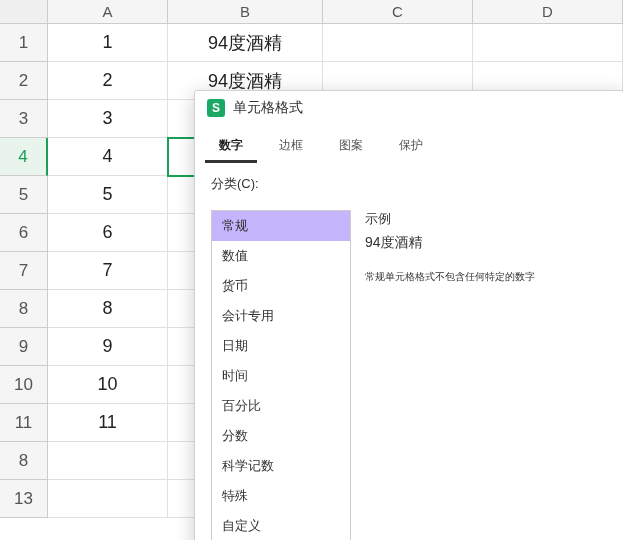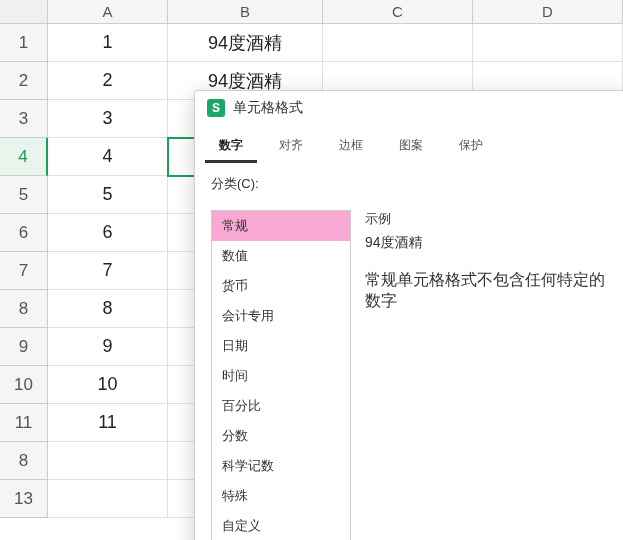--- a/index.html
+++ b/index.html
@@ -158,37 +158,37 @@
       height: 340px;
       overflow: auto;
     }
     .category-item {
       padding: 6px 10px;
       font-size: 13px;
       color: #333;
       cursor: pointer;
     }
     .category-item.selected {
-      background: #f9a8d4;
+      background: #c4b5fd;
     }
     .right-panel {
       flex: 1;
     }
     .sample-label {
       font-size: 13px;
       color: #333;
       margin-bottom: 6px;
     }
     .sample-value {
       font-size: 14px;
       color: #333;
       margin-bottom: 18px;
     }
     .desc {
-      font-size: 16px;
+      font-size: 10px;
       color: #333;
     }
   </style>
 </head>
 <body>
 
 <div class="spreadsheet">
   <div class="row header">
     <div class="corner"></div>
     <div class="col-header colA">A</div>
@@ -289,21 +289,20 @@
     </div>
   </div>
 
 <div class="dialog">
   <div class="dialog-title">
     <div class="dialog-icon">S</div>
     <span>单元格格式</span>
   </div>
   <div class="tabs">
       <div class="tab active">数字</div>
-      <div class="tab">对齐</div>
       <div class="tab">边框</div>
       <div class="tab">图案</div>
       <div class="tab">保护</div>
     </div>
   <div class="dialog-body">
     <div class="section-label">分类(C):</div>
     <div class="body-row">
       <div class="category-list">
           <div class="category-item selected">常规</div>
           <div class="category-item">数值</div>

